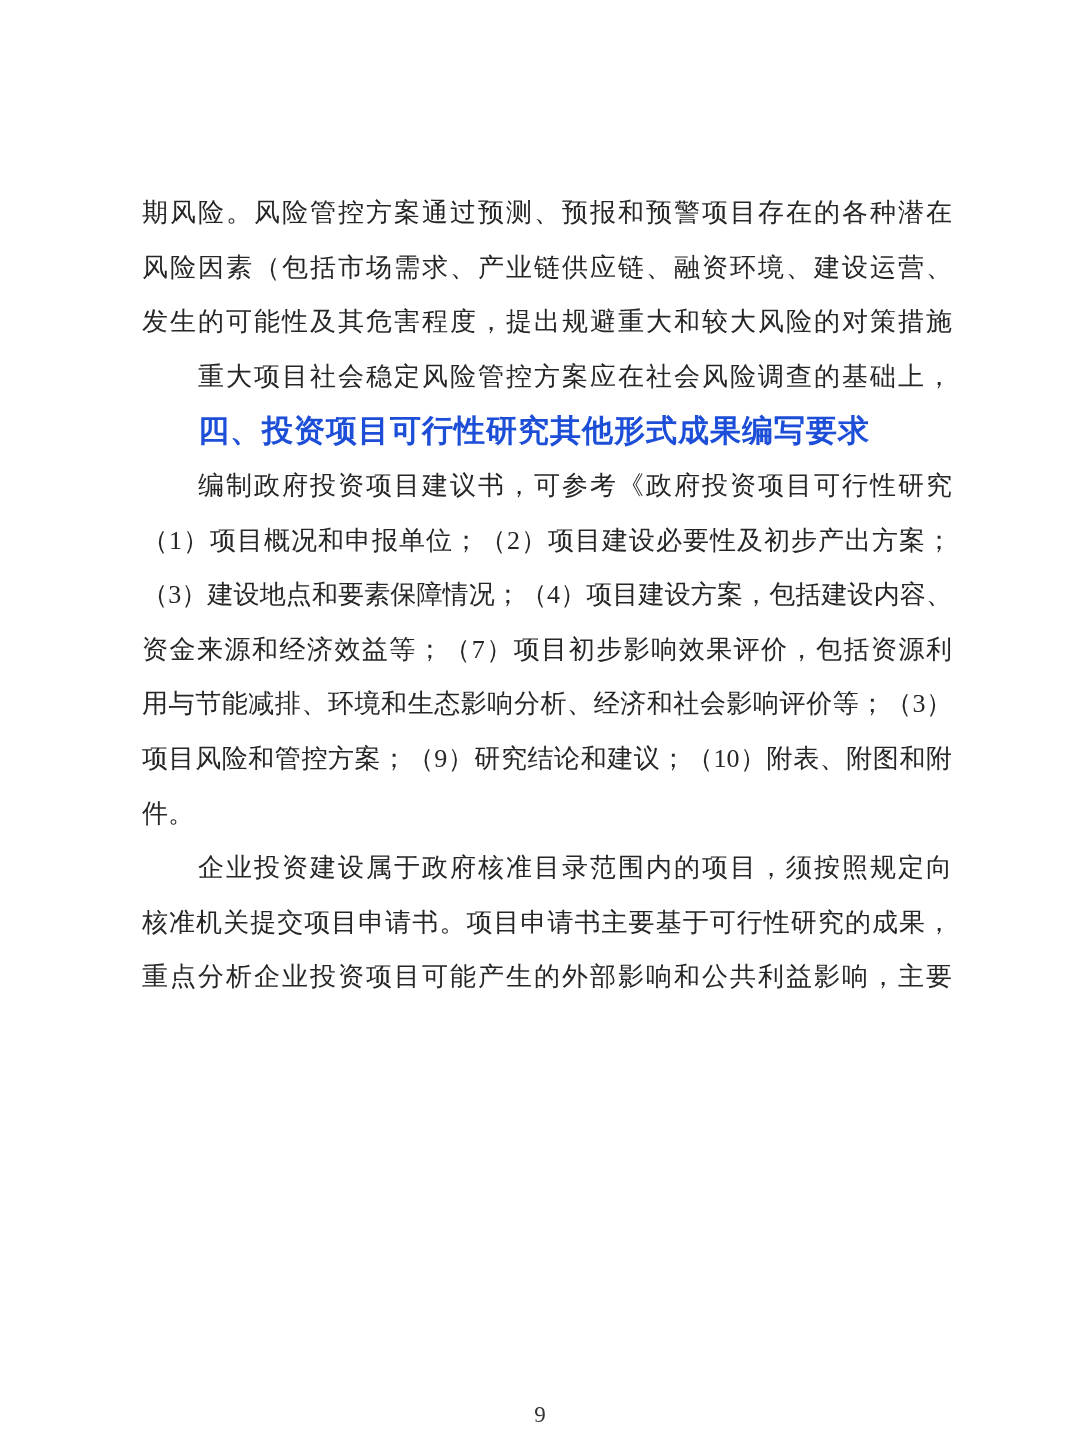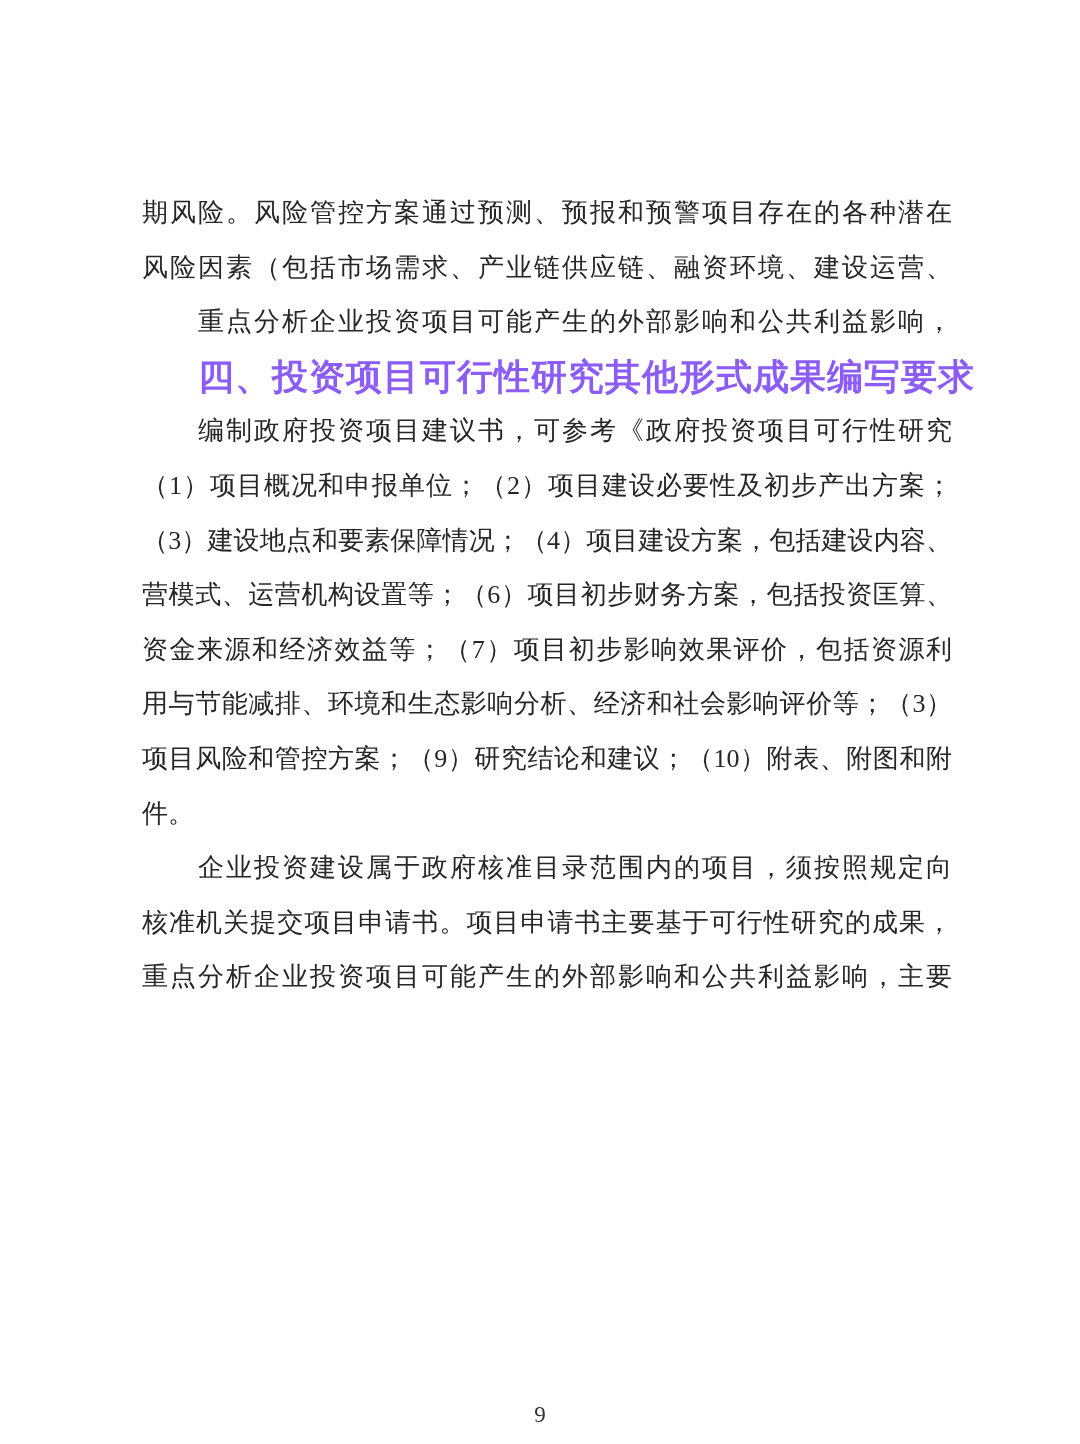--- a/index.html
+++ b/index.html
@@ -34,47 +34,47 @@
     overflow: hidden;
     text-align: justify;
     text-align-last: justify;
   }
   .line.indent {
     padding-left: 56px;
   }
   .line.heading {
     font-family: "Liberation Sans", sans-serif;
     font-weight: bold;
-    font-size: 36px;
+    font-size: 31px;
     letter-spacing: 1px;
-    color: #8b5cf6;
+    color: #1d4ed8;
   }
   .page-number {
     position: absolute;
     left: 0;
     top: 1402px;
     width: 1080px;
     text-align: center;
     font-size: 23px;
     color: #333333;
   }
 </style>
 </head>
 <body>
 
 <div class="page">
   <div class="text-block">
       <div class="line fill">期风险。风险管控方案通过预测、预报和预警项目存在的各种潜在</div>
       <div class="line fill">风险因素（包括市场需求、产业链供应链、融资环境、建设运营、</div>
-      <div class="line fill indent">重点分析企业投资项目可能产生的外部影响和公共利益影响，</div>
+      <div class="line fill">发生的可能性及其危害程度，提出规避重大和较大风险的对策措施</div>
+      <div class="line fill indent">重大项目社会稳定风险管控方案应在社会风险调查的基础上，</div>
       <div class="line indent heading">四、投资项目可行性研究其他形式成果编写要求</div>
       <div class="line fill indent">编制政府投资项目建议书，可参考《政府投资项目可行性研究</div>
       <div class="line fill">（1）项目概况和申报单位；（2）项目建设必要性及初步产出方案；</div>
       <div class="line fill">（3）建设地点和要素保障情况；（4）项目建设方案，包括建设内容、</div>
-      <div class="line fill">营模式、运营机构设置等；（6）项目初步财务方案，包括投资匡算、</div>
       <div class="line fill">资金来源和经济效益等；（7）项目初步影响效果评价，包括资源利</div>
       <div class="line fill">用与节能减排、环境和生态影响分析、经济和社会影响评价等；（3）</div>
       <div class="line fill">项目风险和管控方案；（9）研究结论和建议；（10）附表、附图和附</div>
       <div class="line">件。</div>
       <div class="line fill indent">企业投资建设属于政府核准目录范围内的项目，须按照规定向</div>
       <div class="line fill">核准机关提交项目申请书。项目申请书主要基于可行性研究的成果，</div>
       <div class="line fill">重点分析企业投资项目可能产生的外部影响和公共利益影响，主要</div>
     </div>
   <div class="page-number">9</div>
 </div>

